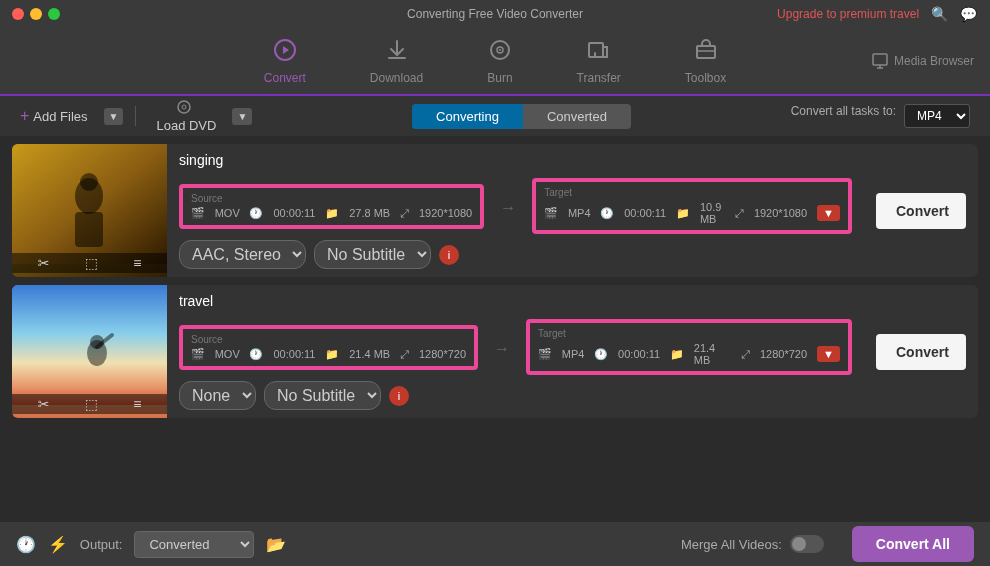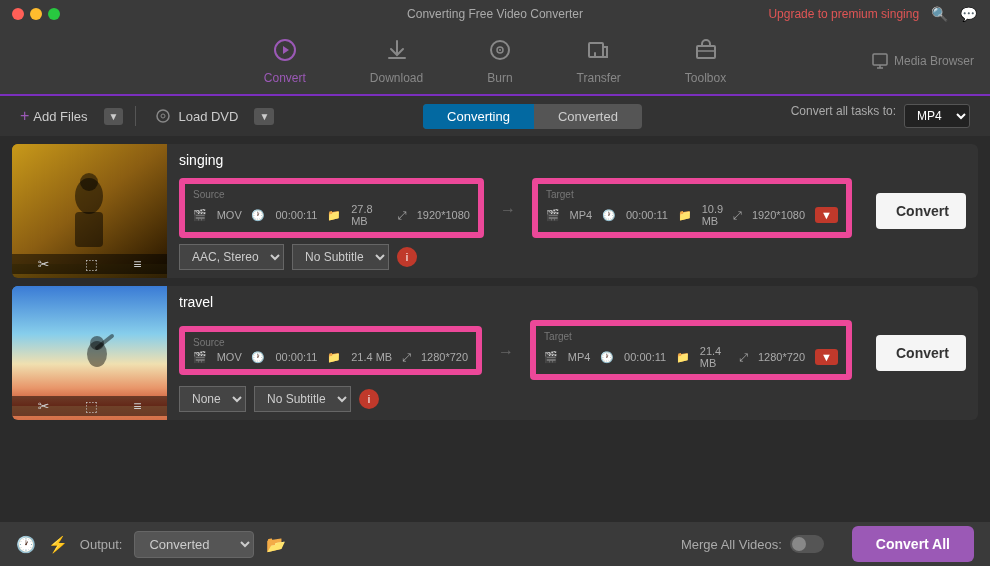--- a/index.html
+++ b/index.html
@@ -137,20 +137,21 @@
     .btn-load-dvd {
       display: flex;
       align-items: center;
       gap: 4px;
       color: #ccc;
       font-size: 13px;
       cursor: pointer;
       background: none;
       border: none;
       padding: 4px 8px;
+      flex-direction: column;
     }
 
     
     .tab-group {
       margin: 0 auto;
       display: flex;
       background: #555;
       border-radius: 4px;
       overflow: hidden;
     }
@@ -243,22 +244,22 @@
       padding: 0 8px;
       color: #666;
       font-size: 16px;
       align-self: center;
     }
     .audio-select, .subtitle-select {
       background: #444;
       border: 1px solid #666;
       color: #ccc;
       padding: 4px 8px;
-      font-size: 12px;
-      border-radius: 0;
+      font-size: 16px;
+      border-radius: 12px;
       cursor: pointer;
     }
     .info-btn {
       background: #c0392b;
       border: none;
       color: #fff;
       border-radius: 50%;
       width: 20px;
       height: 20px;
       font-size: 11px;
@@ -386,21 +387,21 @@
       width: 100%;
     }
 
     .row-top {
       display: flex;
       align-items: center;
       gap: 8px;
     }
 
     .source-box, .target-box {
-      border: 6px solid #ec4899;
+      border: 4px solid #ec4899;
       border-radius: 4px;
       padding: 5px 8px;
     }
     .box-label {
       font-size: 10px;
       color: #777;
       margin-bottom: 3px;
     }
     .box-meta {
       display: flex;
@@ -414,21 +415,21 @@
 <body>
 
 <div class="title-bar">
   <div class="traffic-lights">
     <div class="traffic-light red"></div>
     <div class="traffic-light yellow"></div>
     <div class="traffic-light green"></div>
   </div>
   <span class="title-bar-title">Converting Free Video Converter</span>
   <div class="title-bar-right">
-    <a class="upgrade-link" href="#">Upgrade to premium singing</a>
+    <a class="upgrade-link" href="#">Upgrade to premium travel</a>
     <span class="title-icon">🔍</span>
     <span class="title-icon">💬</span>
   </div>
 </div>
 
 <div class="nav-bar">
   <div class="nav-item active">
     <span class="nav-icon">
       <svg width="24" height="24" viewBox="0 0 24 24" fill="none">
         <circle cx="12" cy="12" r="10" stroke="#9b59b6" stroke-width="2"></circle>

